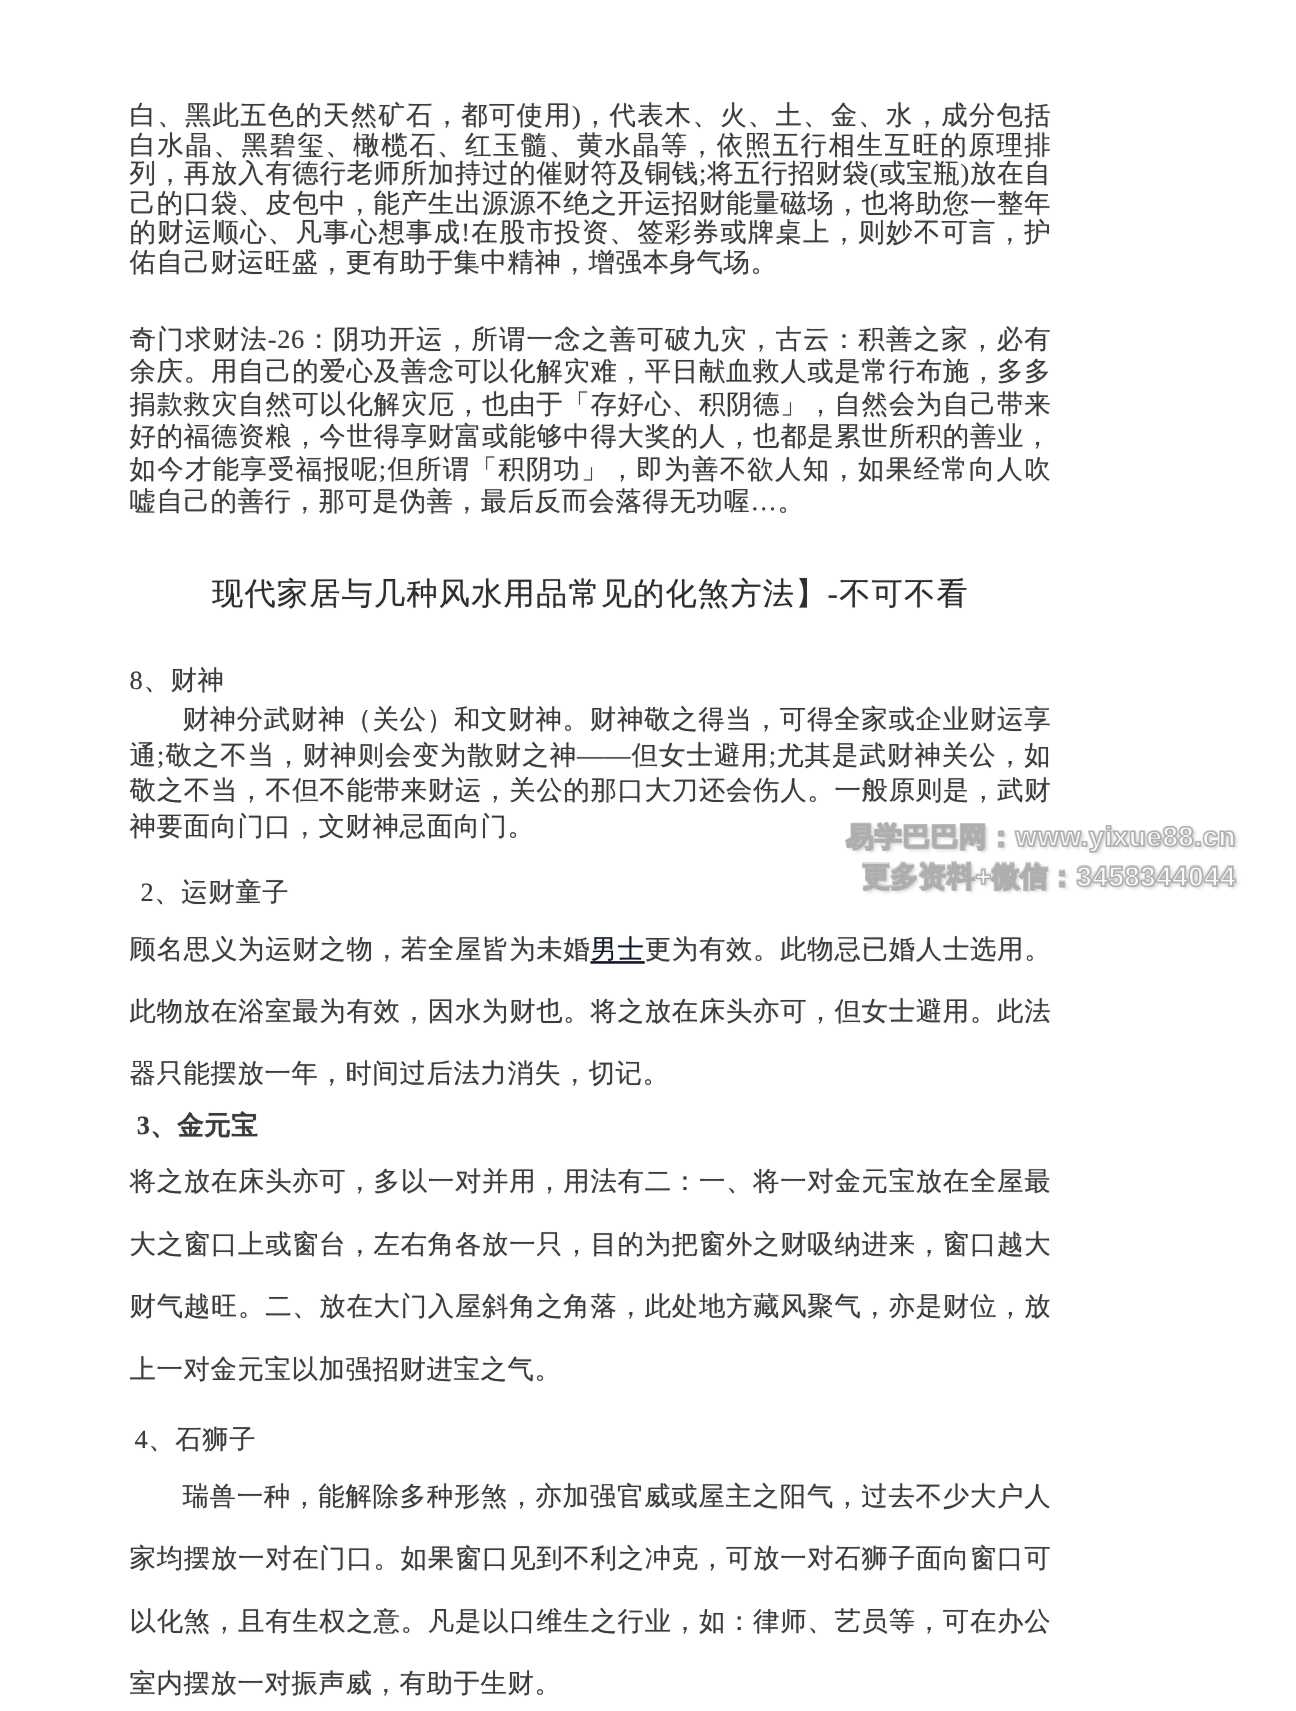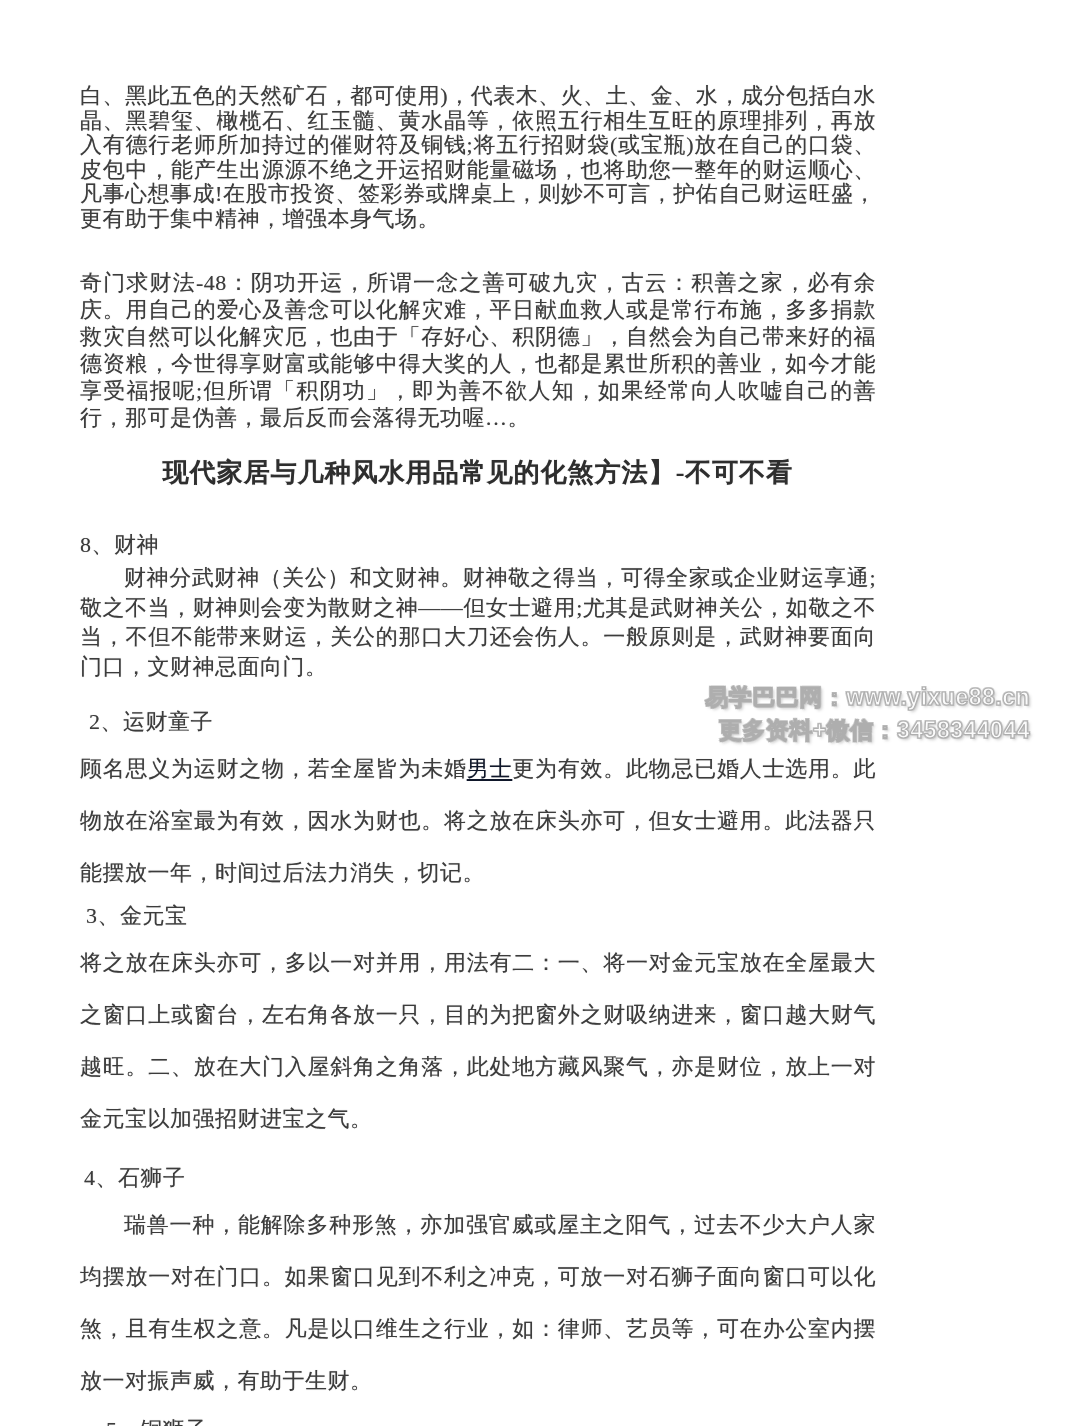--- a/index.html
+++ b/index.html
@@ -8,57 +8,57 @@
     height: 1426px;
     background: #ffffff;
     overflow: hidden;
     position: relative;
     font-family: "Liberation Serif", "DejaVu Serif", serif;
   }
   .page {
     box-sizing: border-box;
     width: 1024px;
     height: 1426px;
-    padding: 84px 148px 0 80px;
+    padding: 84px 148px 0 108px;
     position: relative;
     color: #3c3c3c;
     text-shadow: 0 0 0.7px rgba(70,70,70,0.55);
   }
   .para {
     margin: 0;
     font-size: 22px;
     text-align: justify;
     letter-spacing: 0.5px;
   }
   .para-1 { line-height: 24.5px; margin-bottom: 38px; }
   .para-2 { line-height: 27px; }
   .heading {
-    margin: 24px 0 0 0;
+    margin: 46px 0 0 0;
     font-size: 26px;
-    font-weight: bold;
+    font-weight: normal;
     text-align: center;
     letter-spacing: 1px;
     color: #2e2e2e;
   }
   .sec-title {
     font-size: 22px;
     letter-spacing: 0.5px;
   }
   .sec-body {
     margin: 0;
     font-size: 22px;
     text-align: justify;
     letter-spacing: 0.5px;
   }
   .indent { text-indent: 2em; }
   .tight { line-height: 29.5px; }
   .wide  { line-height: 52px; }
   .t1 { margin-top: 40px; }
   .t2 { margin-top: 26px; padding-left: 9px; }
-  .t3 { margin-top: 2px;  padding-left: 6px; }
+  .t3 { margin-top: 2px;  padding-left: 6px; font-weight: bold; }
   .t4 { margin-top: 18px;  padding-left: 4px; }
   .t5 { margin-top: 8px;  padding-left: 26px; }
   .b1 { margin-top: 3px; }
   .b2 { margin-top: 6px; }
   .b3 { margin-top: 6px; }
   .b4 { margin-top: 6px; }
   .link {
     color: #0f172a;
     text-decoration: underline;
     text-underline-offset: 3px;
@@ -85,21 +85,21 @@
       2px 2px 3px rgba(140,140,140,0.45);
   }
 </style>
 </head>
 <body>
 
 <div class="page">
 
   <p class="para para-1">白、黑此五色的天然矿石，都可使用)，代表木、火、土、金、水，成分包括白水晶、黑碧玺、橄榄石、红玉髓、黄水晶等，依照五行相生互旺的原理排列，再放入有德行老师所加持过的催财符及铜钱;将五行招财袋(或宝瓶)放在自己的口袋、皮包中，能产生出源源不绝之开运招财能量磁场，也将助您一整年的财运顺心、凡事心想事成!在股市投资、签彩券或牌桌上，则妙不可言，护佑自己财运旺盛，更有助于集中精神，增强本身气场。</p>
 
-  <p class="para para-2">奇门求财法-48：阴功开运，所谓一念之善可破九灾，古云：积善之家，必有余庆。用自己的爱心及善念可以化解灾难，平日献血救人或是常行布施，多多捐款救灾自然可以化解灾厄，也由于「存好心、积阴德」，自然会为自己带来好的福德资粮，今世得享财富或能够中得大奖的人，也都是累世所积的善业，如今才能享受福报呢;但所谓「积阴功」，即为善不欲人知，如果经常向人吹嘘自己的善行，那可是伪善，最后反而会落得无功喔…。</p>
+  <p class="para para-2">奇门求财法-26：阴功开运，所谓一念之善可破九灾，古云：积善之家，必有余庆。用自己的爱心及善念可以化解灾难，平日献血救人或是常行布施，多多捐款救灾自然可以化解灾厄，也由于「存好心、积阴德」，自然会为自己带来好的福德资粮，今世得享财富或能够中得大奖的人，也都是累世所积的善业，如今才能享受福报呢;但所谓「积阴功」，即为善不欲人知，如果经常向人吹嘘自己的善行，那可是伪善，最后反而会落得无功喔…。</p>
 
   <h1 class="heading">现代家居与几种风水用品常见的化煞方法】-不可不看</h1>
 
   <div>
     <div class="sec-title t1">8、财神</div>
     <p class="sec-body tight indent b1">财神分武财神（关公）和文财神。财神敬之得当，可得全家或企业财运享通;敬之不当，财神则会变为散财之神——但女士避用;尤其是武财神关公，如敬之不当，不但不能带来财运，关公的那口大刀还会伤人。一般原则是，武财神要面向门口，文财神忌面向门。</p>
   </div>
 
   <div>
     <div class="sec-title t2">2、运财童子</div>

